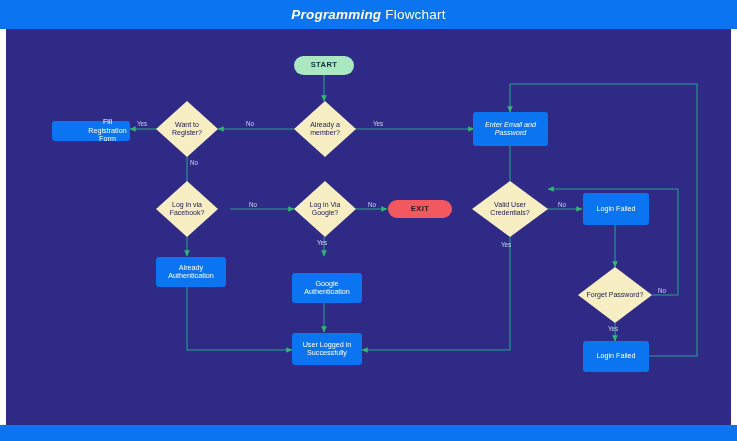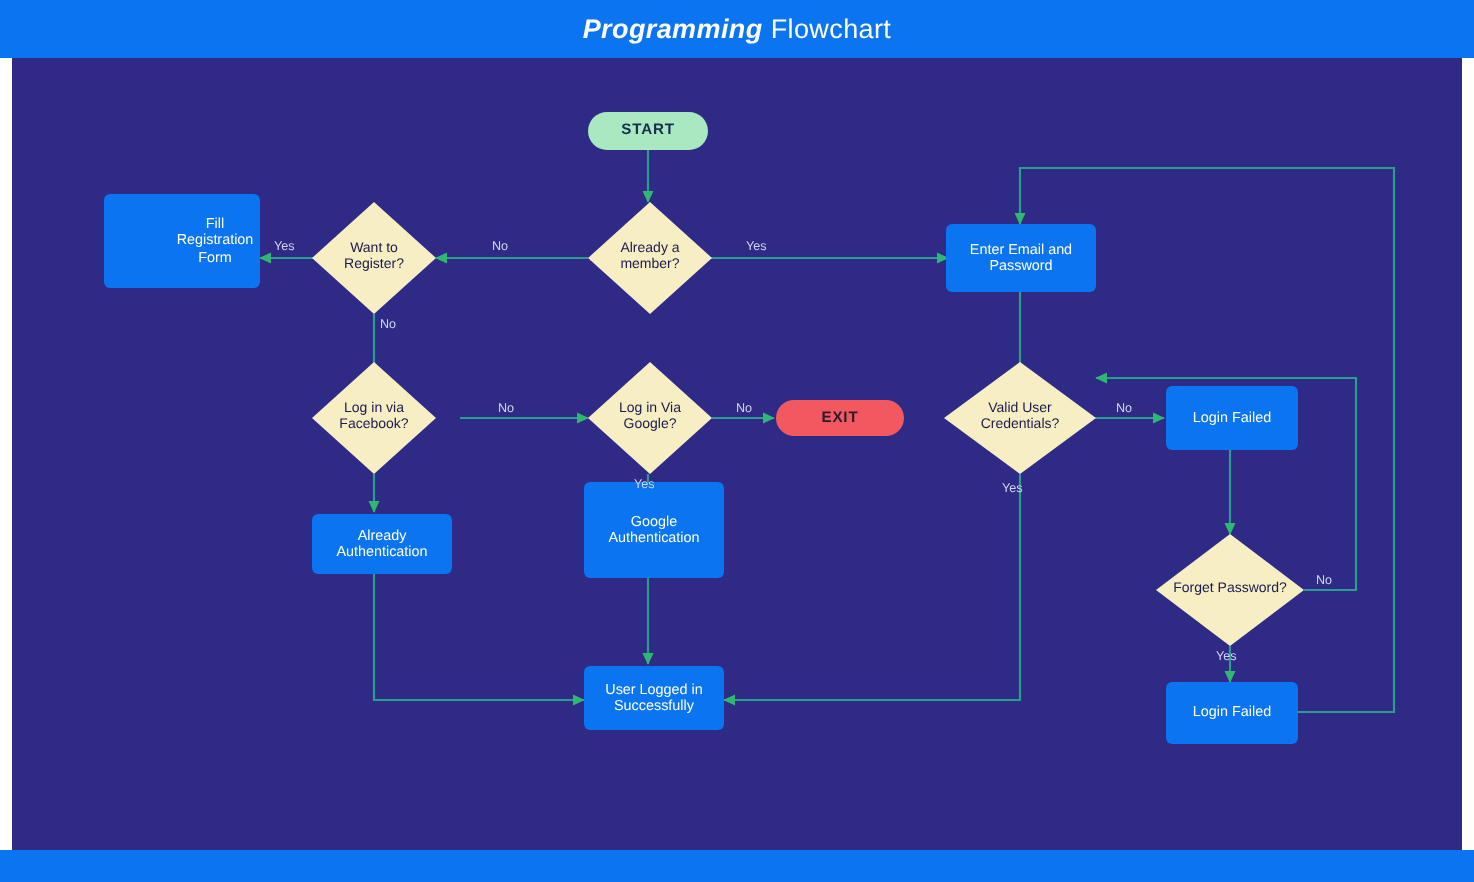--- a/index.html
+++ b/index.html
@@ -104,25 +104,25 @@
     <div class="node diamond" style="left:288px;top:72px;width:62px;height:56px;">
       <span class="dshape"></span>
       <span class="dtxt">Already a member?</span>
     </div>
 
     <div class="node diamond" style="left:150px;top:72px;width:62px;height:56px;">
       <span class="dshape"></span>
       <span class="dtxt">Want to Register?</span>
     </div>
 
-    <div class="node proc" style="left:46px;top:68px;width:78px;height:47px;padding-left:36px;">
+    <div class="node proc" style="left:46px;top:92px;width:78px;height:20px;padding-left:36px;">
       <span>Fill Registration Form</span>
     </div>
 
-    <div class="node proc" style="left:467px;top:83px;width:75px;height:34px;">
+    <div class="node proc" style="left:467px;top:83px;width:75px;height:34px;font-style:italic;">
       <span>Enter Email and Password</span>
     </div>
 
     <div class="node diamond" style="left:150px;top:152px;width:62px;height:56px;">
       <span class="dshape"></span>
       <span class="dtxt">Log in via Facebook?</span>
     </div>
 
     <div class="node diamond" style="left:288px;top:152px;width:62px;height:56px;">
       <span class="dshape"></span>
@@ -148,21 +148,21 @@
     </div>
 
     <div class="node proc" style="left:577px;top:312px;width:66px;height:31px;">
       <span>Login Failed</span>
     </div>
 
     <div class="node proc" style="left:150px;top:228px;width:70px;height:30px;">
       <span>Already Authentication</span>
     </div>
 
-    <div class="node proc" style="left:286px;top:212px;width:70px;height:48px;justify-content:center;">
+    <div class="node proc" style="left:286px;top:244px;width:70px;height:30px;justify-content:center;">
       <span>Google Authentication</span>
     </div>
 
     <div class="node proc" style="left:286px;top:304px;width:70px;height:32px;align-items:center;">
       <span>User Logged in Successfully</span>
     </div>
 
     <div class="elabel" style="left:240px;top:91px;">No</div>
     <div class="elabel" style="left:367px;top:91px;">Yes</div>
     <div class="elabel" style="left:131px;top:91px;">Yes</div>

